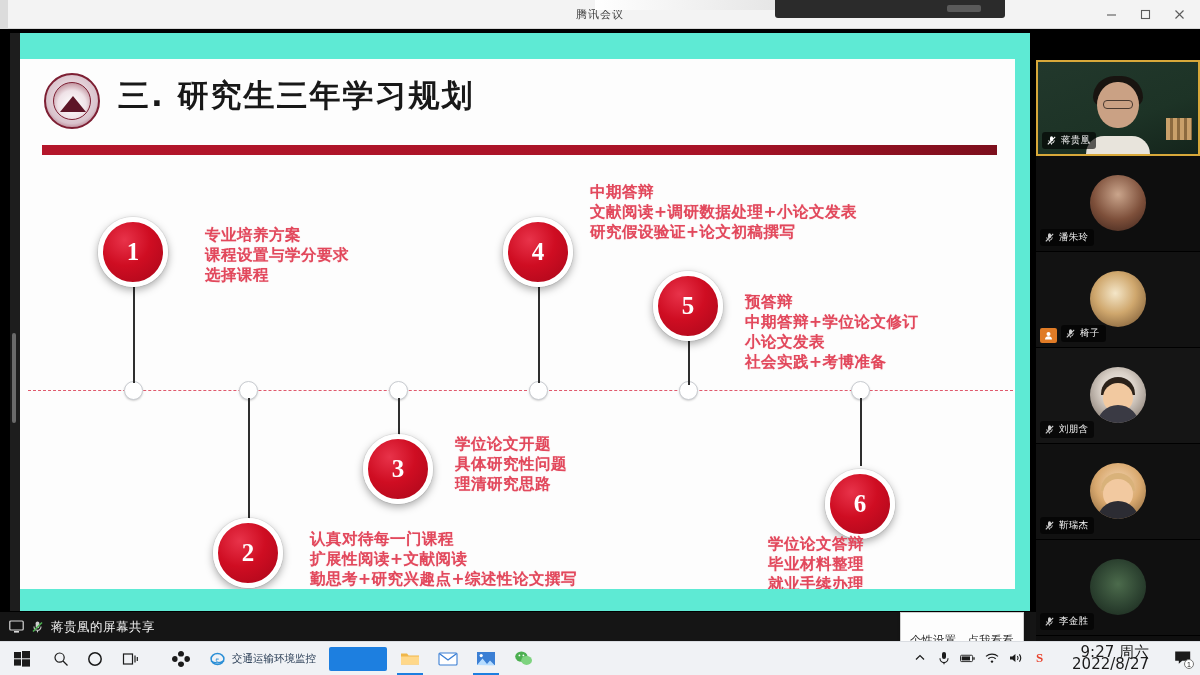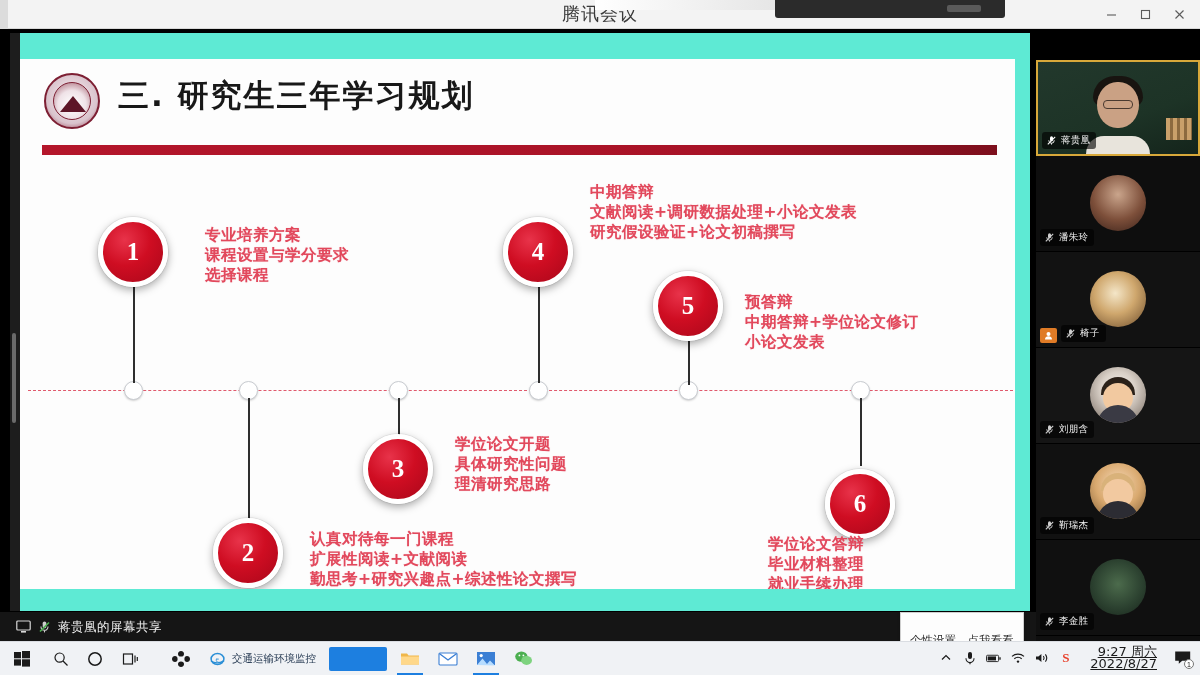--- a/index.html
+++ b/index.html
@@ -10,21 +10,21 @@
   }
   #app { position: relative; width: 1200px; height: 675px; overflow: hidden; }
 
   
   .titlebar {
     position: absolute; left: 0; top: 0; width: 1200px; height: 29px;
     background: #f3f3f3; border-bottom: 1px solid #d8d8d8;
     display: flex; align-items: center; justify-content: center;
   }
   .titlebar .tb-title {
-    font-size: 18px; color: #3a3a3a; letter-spacing: 1px;
+    font-size: 11px; color: #3a3a3a; letter-spacing: 1px;
   }
   .tb-ghost-left {
     position: absolute; left: 0; top: 0; width: 8px; height: 29px;
     background: #dcdcdc;
   }
   .tb-dark-chip {
     position: absolute; left: 775px; top: 0; width: 230px; height: 18px;
     background: #2b2b2b; border-radius: 0 0 3px 3px;
   }
   .tb-dark-chip .chip-inner {
@@ -216,21 +216,21 @@
     position: absolute; left: 4px; bottom: 4px;
     width: 17px; height: 15px; background: #e07b26; border-radius: 2px;
     display:flex; align-items:center; justify-content:center;
   }
   .host-badge .hb-i { width:9px; height:9px; }
 
   
   .share-status {
     position: absolute; left: 0; top: 583px; width: 1036px; height: 30px;
     background: #151515; display: flex; align-items: center; gap: 6px;
-    padding-left: 16px;
+    padding-left: 9px;
   }
   .share-status .si { width: 15px; height: 14px; flex:0 0 15px; }
   .share-status .st-text {
     color: #f2f2f2; font-size: 12.5px; letter-spacing: .5px;
     font-family: "DejaVu Sans", "Liberation Sans", sans-serif;
   }
 
   
   .ime-tip {
     position: absolute; left: 900px; top: 583px;
@@ -274,23 +274,22 @@
   .tb-tab-label { font-size: 10.5px; color:#fff;
     font-family: "DejaVu Sans","Liberation Sans",sans-serif; margin-top: 48px; }
   .tb-open { position:absolute; left:6px; right:6px; bottom:1px; height:2px; background:#1d7fe0; }
   .tray {
     position: absolute; right: 0; top: 641px; height: 34px;
     display: flex; align-items: center; gap: 9px; padding-right: 8px;
   }
   .tray-ic { width: 15px; height: 15px; display:flex; align-items:center; justify-content:center; }
   .clock {
     display: flex; flex-direction: column; align-items: flex-end;
-    line-height: 12px; color: #1b1b1b; font-size: 13px; margin: 0 8px;
+    line-height: 12px; color: #1b1b1b; font-size: 15px; margin: 0 16px;
     font-family: "DejaVu Sans","Liberation Sans",sans-serif;
-    text-decoration: underline;
   }
   .notif-badge {
     position:relative; width:18px; height:16px;
   }
   .notif-badge .nb-count {
     position:absolute; right:-2px; bottom:-3px; background:#fff; color:#222;
     border:1px solid #777; border-radius:50%; width:10px; height:10px;
     font-size:7px; line-height:9px; text-align:center;
   }
 </style>
@@ -400,20 +399,21 @@
         <div class="node-text" style="left:570px; top:123px;">
           <span class="ln">中期答辩</span>
           <span class="ln">文献阅读+调研数据处理+小论文发表</span>
           <span class="ln">研究假设验证+论文初稿撰写</span>
         </div>
 
         <div class="node-text" style="left:725px; top:233px;">
           <span class="ln">预答辩</span>
           <span class="ln">中期答辩+学位论文修订</span>
           <span class="ln">小论文发表</span>
+          <span class="ln">社会实践+考博准备</span>
         </div>
 
         <div class="node-text" style="left:748px; top:475px;">
           <span class="ln">学位论文答辩</span>
           <span class="ln">毕业材料整理</span>
           <span class="ln">就业手续办理</span>
         </div>
 
       </div>
     </div>

